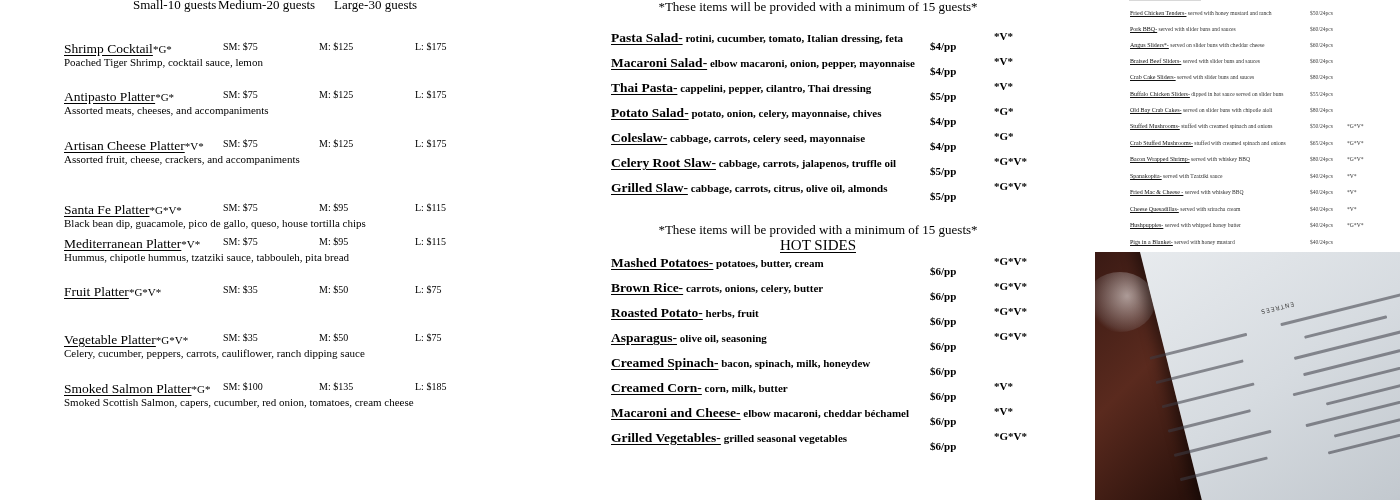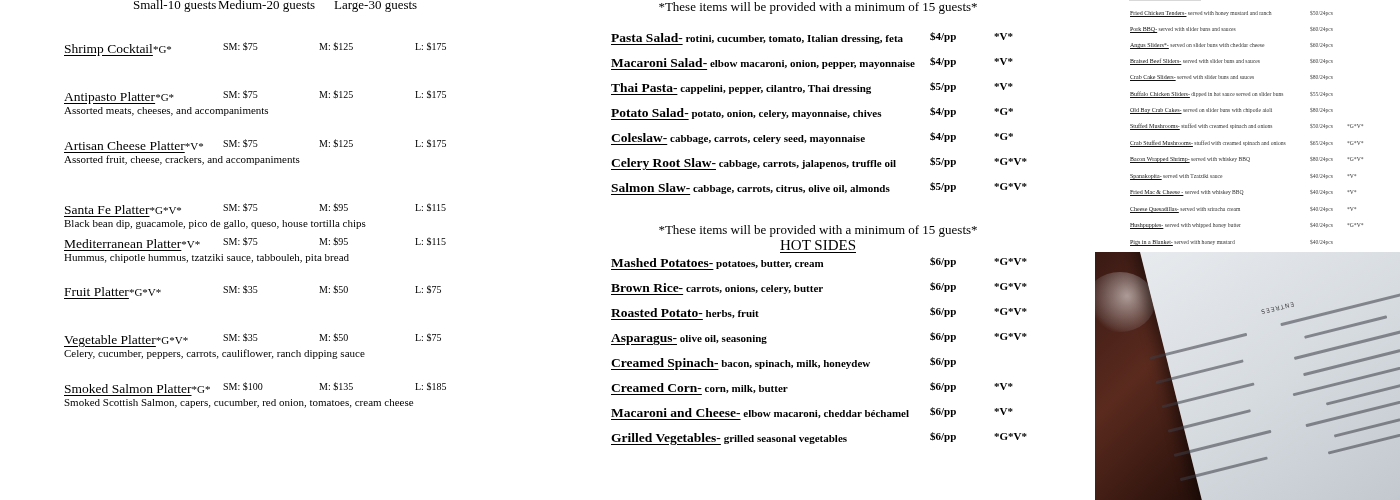--- a/index.html
+++ b/index.html
@@ -38,21 +38,21 @@
       position: absolute; left: 0; width: 436px; text-align: center;
       font-size: 13px; white-space: nowrap;
     }
     .section-title {
       position: absolute; left: 0; width: 436px; text-align: center;
       font-size: 15px; text-decoration: underline; text-underline-offset: 2px; margin-top: 33px;
     }
     .side { position: absolute; left: 11px; width: 430px; height: 18px; white-space: nowrap; font-weight: bold; }
     .side .name { font-size: 13.5px; text-decoration: underline; text-underline-offset: 2px; }
     .side .desc { font-size: 11px; }
-    .side .price { position: absolute; left: 319px; top: 2px; font-size: 11px; text-align: right; }
+    .side .price { position: absolute; left: 319px; top: 12px; font-size: 11px; text-align: right; }
     .side .tag { position: absolute; left: 383px; top: 2px; font-size: 11px; }
 
     
     .right { position: absolute; left: 1095px; top: 0; width: 305px; height: 252px; background: #fff; overflow: hidden; }
     .right .topline {
       position: absolute; left: 34px; top: -1px; width: 72px; height: 2px; background: #d8d8d8;
     }
     .app { position: absolute; left: 35px; width: 270px; height: 10px; white-space: nowrap; font-size: 5.6px; }
     .app .name { text-decoration: underline; font-size: 6px; color: #111; }
     .app .desc { color: #333; }
@@ -91,20 +91,21 @@
   <section class="left">
     <div class="size-header">
       <span class="sz-s">Small-10 guests</span><span class="sz-m">Medium-20 guests</span><span>Large-30 guests</span>
     </div>
 
     <div class="platter" style="top:39px">
       <div class="row"><span class="name">Shrimp Cocktail</span><span class="tag">*G*</span>
         <span class="price p-sm">SM: $75</span>
         <span class="price p-m">M: $125</span>
         <span class="price p-l">L: $175</span></div>
+      <div class="desc">Poached Tiger Shrimp, cocktail sauce, lemon</div>
     </div>
 
     <div class="platter" style="top:87px">
       <div class="row"><span class="name">Antipasto Platter</span><span class="tag">*G*</span>
         <span class="price p-sm">SM: $75</span>
         <span class="price p-m">M: $125</span>
         <span class="price p-l">L: $175</span></div>
       <div class="desc">Assorted meats, cheeses, and accompaniments</div>
     </div>
 
@@ -158,21 +159,21 @@
 
   <section class="mid">
     <div class="notice" style="top:-1px">*These items will be provided with a minimum of 15 guests*</div>
 
     <div class="side" style="top:28px"><span class="name">Pasta Salad-</span><span class="desc"> rotini, cucumber, tomato, Italian dressing, feta</span><span class="price">$4/pp</span><span class="tag">*V*</span></div>
     <div class="side" style="top:53px"><span class="name">Macaroni Salad-</span><span class="desc"> elbow macaroni, onion, pepper, mayonnaise</span><span class="price">$4/pp</span><span class="tag">*V*</span></div>
     <div class="side" style="top:78px"><span class="name">Thai Pasta-</span><span class="desc"> cappelini, pepper, cilantro, Thai dressing</span><span class="price">$5/pp</span><span class="tag">*V*</span></div>
     <div class="side" style="top:103px"><span class="name">Potato Salad-</span><span class="desc"> potato, onion, celery, mayonnaise, chives</span><span class="price">$4/pp</span><span class="tag">*G*</span></div>
     <div class="side" style="top:128px"><span class="name">Coleslaw-</span><span class="desc"> cabbage, carrots, celery seed, mayonnaise</span><span class="price">$4/pp</span><span class="tag">*G*</span></div>
     <div class="side" style="top:153px"><span class="name">Celery Root Slaw-</span><span class="desc"> cabbage, carrots, jalapenos, truffle oil</span><span class="price">$5/pp</span><span class="tag">*G*V*</span></div>
-    <div class="side" style="top:178px"><span class="name">Salmon Slaw-</span><span class="desc"> cabbage, carrots, citrus, olive oil, almonds</span><span class="price">$5/pp</span><span class="tag">*G*V*</span></div>
+    <div class="side" style="top:178px"><span class="name">Grilled Slaw-</span><span class="desc"> cabbage, carrots, citrus, olive oil, almonds</span><span class="price">$5/pp</span><span class="tag">*G*V*</span></div>
 
     <div class="section-title" style="top:204px">HOT SIDES</div>
     <div class="notice" style="top:222px">*These items will be provided with a minimum of 15 guests*</div>
 
     <div class="side" style="top:253px"><span class="name">Mashed Potatoes-</span><span class="desc"> potatoes, butter, cream</span><span class="price">$6/pp</span><span class="tag">*G*V*</span></div>
     <div class="side" style="top:278px"><span class="name">Brown Rice-</span><span class="desc"> carrots, onions, celery, butter</span><span class="price">$6/pp</span><span class="tag">*G*V*</span></div>
     <div class="side" style="top:303px"><span class="name">Roasted Potato-</span><span class="desc"> herbs, fruit</span><span class="price">$6/pp</span><span class="tag">*G*V*</span></div>
     <div class="side" style="top:328px"><span class="name">Asparagus-</span><span class="desc"> olive oil, seasoning</span><span class="price">$6/pp</span><span class="tag">*G*V*</span></div>
     <div class="side" style="top:353px"><span class="name">Creamed Spinach-</span><span class="desc"> bacon, spinach, milk, honeydew</span><span class="price">$6/pp</span><span class="tag"></span></div>
     <div class="side" style="top:378px"><span class="name">Creamed Corn-</span><span class="desc"> corn, milk, butter</span><span class="price">$6/pp</span><span class="tag">*V*</span></div>

